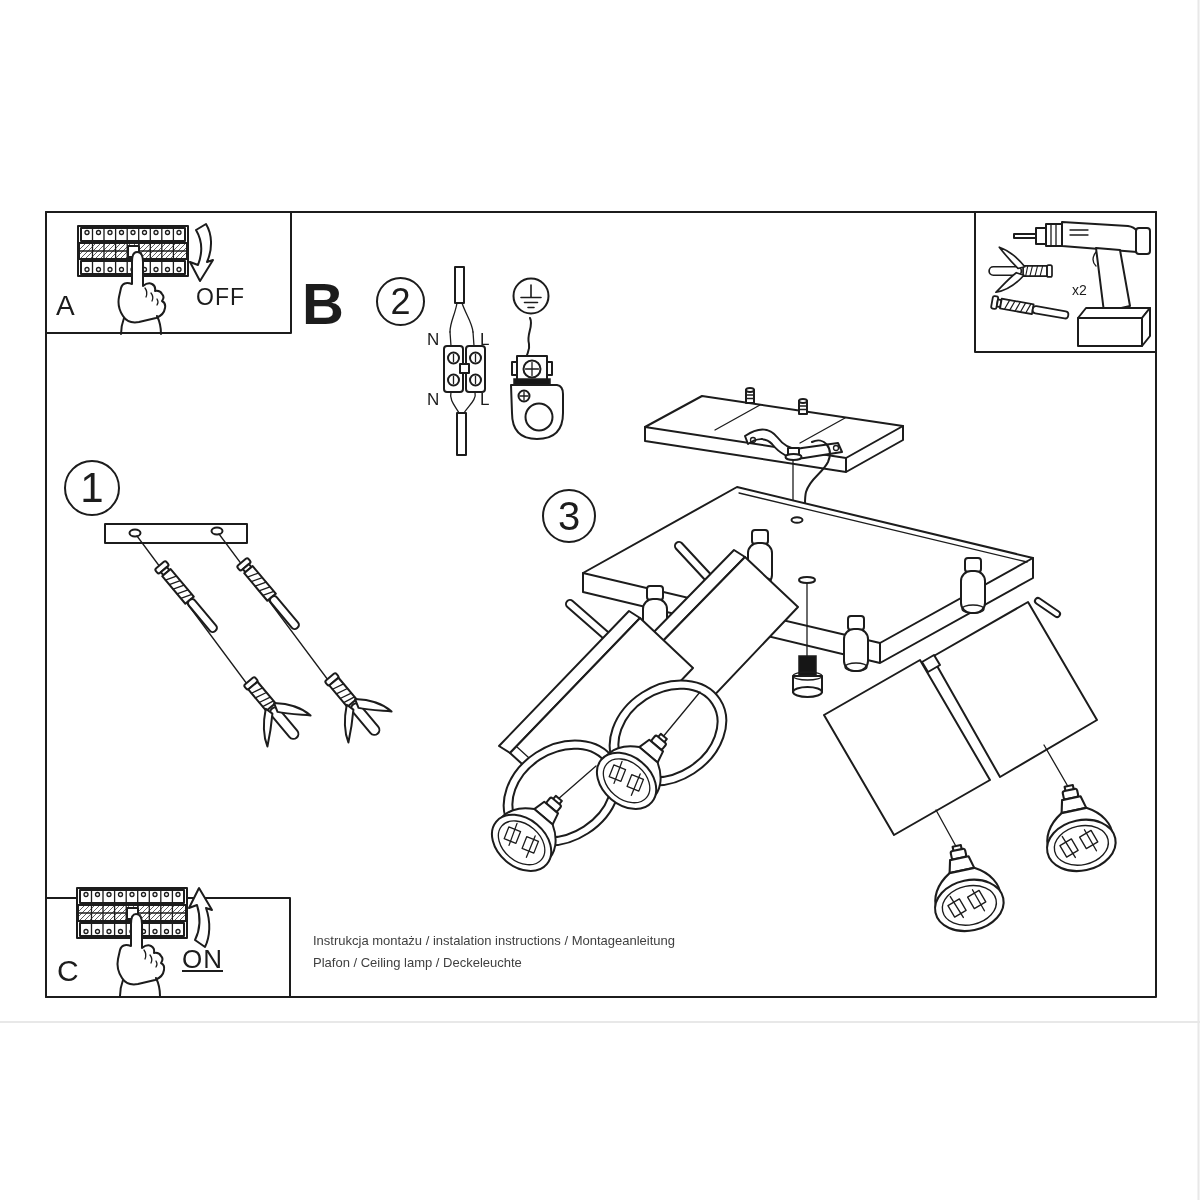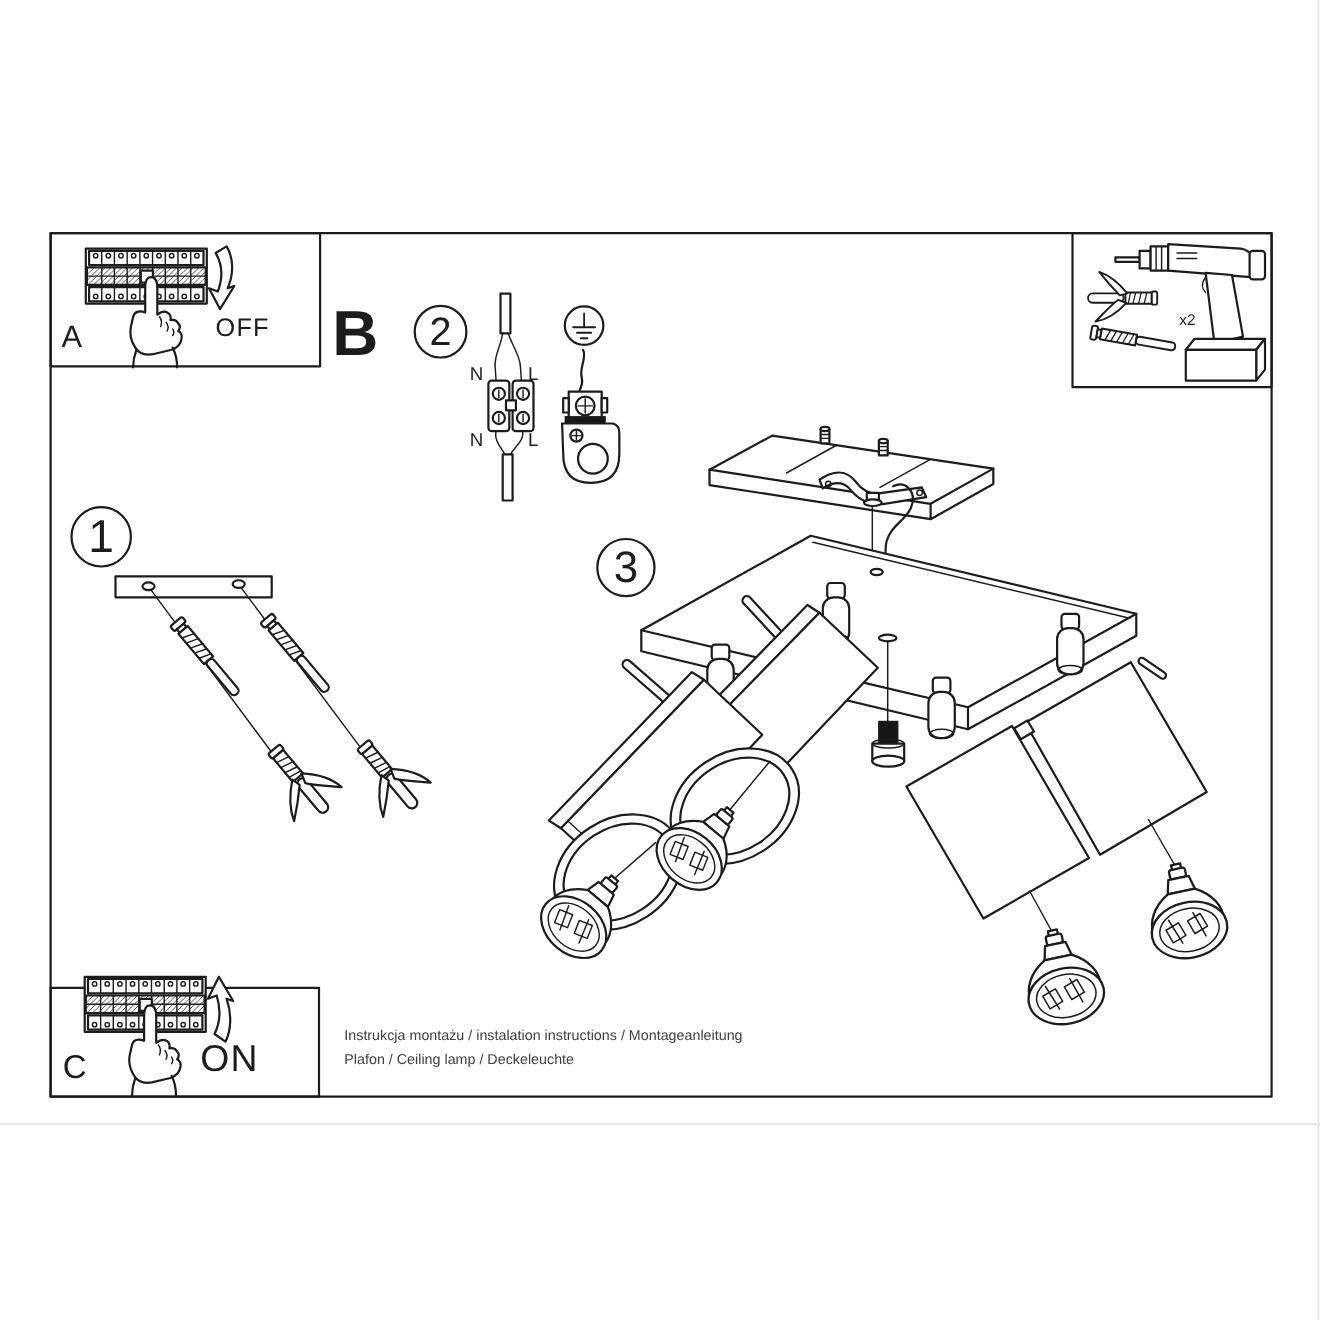--- a/index.html
+++ b/index.html
@@ -11,21 +11,21 @@
   svg .w{stroke:#1c1c1c;stroke-width:2;fill:#ffffff;stroke-linejoin:round;}
   svg .k{stroke:#1c1c1c;stroke-width:1.5;fill:#161616;}
   svg .thin{stroke-width:1.3;}
   svg .med{stroke-width:1.6;}
   svg .lite{stroke:#e8e8e8;stroke-width:2;fill:none;}
   .txt{position:absolute;white-space:nowrap;color:#1c1c1c;}
   .lblA{font-size:28px;}
   .lblB{font-size:58px;font-weight:700;letter-spacing:-1px;}
   .lblC{font-size:30px;}
   .onoff{font-size:23px;letter-spacing:1px;text-align:right;}
-  .on{font-size:34px;letter-spacing:1px;}
+  .on{font-size:26px;letter-spacing:1px;text-decoration:underline;}
   .nl{font-size:17px;}
   .x2{font-size:14px;}
   .circled{position:absolute;border:2.5px solid #1c1c1c;border-radius:50%;
            display:flex;align-items:center;justify-content:center;background:#fff;}
   .footer{position:absolute;color:#404040;font-size:13px;line-height:22px;}
 </style>
 </head>
 <body>
 
 <div class="page">

